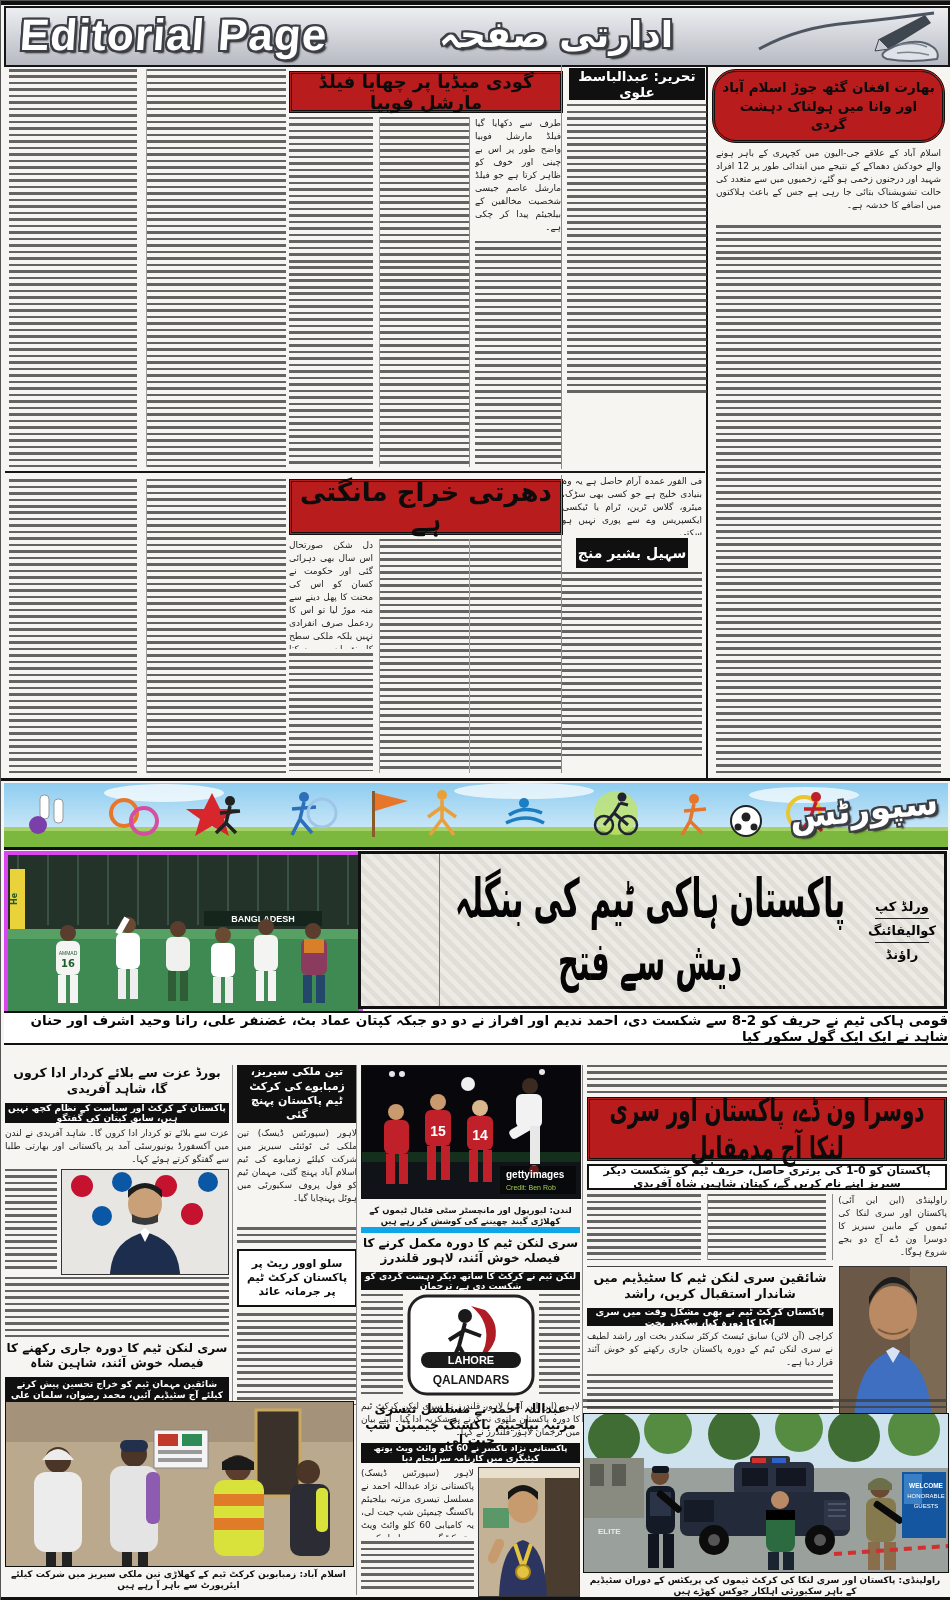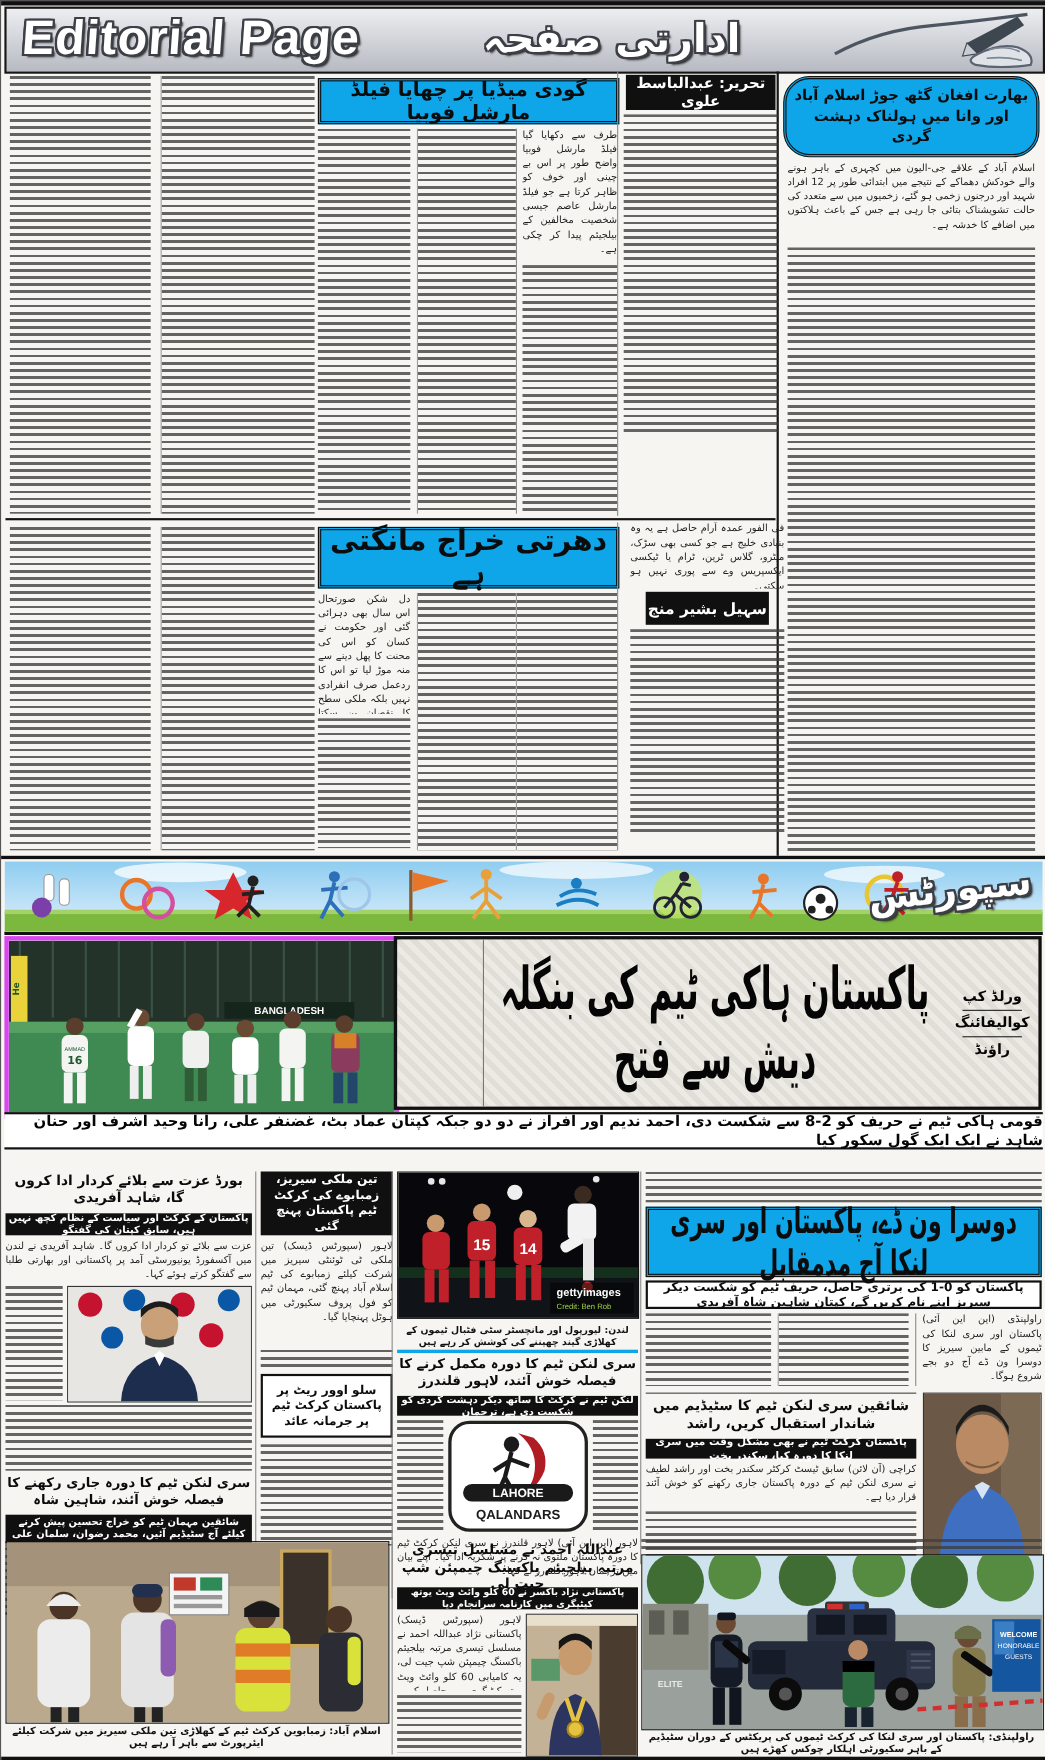--- a/index.html
+++ b/index.html
@@ -1,21 +1,21 @@
 <!DOCTYPE html>
 <html><head>
 <meta charset="utf-8">
 <style>
   html,body{margin:0;padding:0;background:#d8d8d8;}
   .page{position:relative;width:950px;height:1600px;background:#f6f5f1;font-family:"DejaVu Sans",sans-serif;overflow:hidden;border:1px solid #555;}
   .abs{position:absolute;}
   .urdu{direction:rtl;font-family:"DejaVu Sans",sans-serif;}
   .lines{background:repeating-linear-gradient(to bottom,#3f3f3f 0,#3f3f3f 2.5px,transparent 2.5px,transparent 6.5px);opacity:.8;}
   .snippet{font-size:9px;line-height:1.45;text-align:justify;color:#1c1c1c;overflow:hidden;}
-  .hbox{border:3px double #111;background:#0ea5e9;display:flex;align-items:center;justify-content:center;text-align:center;font-weight:bold;color:#0c0c0c;}
+  .hbox{border:3px double #111;background:#b91c1c;display:flex;align-items:center;justify-content:center;text-align:center;font-weight:bold;color:#0c0c0c;}
   .blackbar{background:#101010;color:#fff;display:flex;align-items:center;justify-content:center;text-align:center;font-weight:bold;}
   .whitebar{border:2px solid #111;background:#fff;display:flex;align-items:center;justify-content:center;text-align:center;font-weight:bold;color:#0c0c0c;}
   .cap{font-weight:bold;color:#111;text-align:center;line-height:1.25;}
   .vr{border-left:1px solid #8a8a8a;}
   .hl{font-weight:bold;color:#0b0b0b;text-align:center;line-height:1.25;}
   .outline-w{color:#fff;text-shadow:-2px 0 #3d3f46,2px 0 #3d3f46,0 -2px #3d3f46,0 2px #3d3f46,-2px -2px #3d3f46,2px 2px #3d3f46,2px -2px #3d3f46,-2px 2px #3d3f46,3px 3px 2px #222;}
   .texture{background:repeating-linear-gradient(45deg,#eceae4 0 5px,#e0ded6 5px 10px);}
 </style>
 </head>
 <body>
@@ -74,21 +74,21 @@
 
   <div class="abs hbox urdu" style="left:288px;top:478px;width:268px;height:50px;font-size:26px;">
     <span>دھرتی خراج مانگتی ہے</span>
   </div>
   <div class="abs" style="left:288px;top:538px;width:84px;height:234px;">
     <p class="snippet urdu" style="margin:0;height:110px;">دل شکن صورتحال اس سال بھی دہرائی گئی اور حکومت نے کسان کو اس کی محنت کا پھل دینے سے منہ موڑ لیا تو اس کا ردعمل صرف انفرادی نہیں بلکہ ملکی سطح کا نقصان بن سکتا ہے۔</p>
     <div class="lines" style="height:118px;margin-top:4px;"></div>
   </div>
   <div class="abs lines vr" style="left:378px;top:538px;width:84px;height:234px;padding-left:5px;"></div>
   <div class="abs lines vr" style="left:468px;top:538px;width:86px;height:234px;padding-left:5px;"></div>
-  <div class="abs vr" style="left:560px;top:474px;width:140px;height:298px;padding-left:11px;">
+  <div class="abs vr" style="left:560px;top:474px;width:140px;height:298px;padding-left:0;">
     <p class="snippet urdu" style="margin:0;height:60px;">فی الفور عمدہ آرام حاصل ہے یہ وہ بنیادی خلیج ہے جو کسی بھی سڑک، میٹرو، گلاس ٹرین، ٹرام یا ٹیکسی ایکسپریس وے سے پوری نہیں ہو سکتی۔</p>
     <div class="blackbar urdu" style="height:30px;margin:3px 14px;font-size:14px;">
       <span>سہیل بشیر منج</span>
     </div>
     <div class="lines" style="height:188px;margin-top:4px;"></div>
   </div>
 
   <div class="abs" style="left:0;top:777px;width:950px;height:3px;background:#111;"></div>
 
   <div class="abs" style="left:3px;top:782px;width:944px;height:64px;overflow:hidden;border-bottom:3px solid #111;">
@@ -312,21 +312,21 @@
         <rect x="154" y="28" width="26" height="34" rx="6" fill="#f2f2f2"></rect>
         <rect x="146" y="58" width="34" height="10" rx="4" fill="#f2f2f2" transform="rotate(-30 160 62)"></rect>
         <rect x="168" y="60" width="10" height="38" fill="#e8e8e8"></rect>
         <circle cx="172" cy="104" r="5" fill="#e23b3b"></circle>
       </g>
       <rect x="138" y="100" width="76" height="28" fill="#000" opacity=".55"></rect>
       <text x="144" y="112" font-size="10" font-weight="bold" fill="#fff" font-family="Liberation Sans,sans-serif">gettyimages</text>
       <text x="144" y="124" font-size="7" fill="#9fd14f" font-family="Liberation Sans,sans-serif">Credit: Ben Rob</text>
     </svg>
     <div class="urdu cap" style="font-size:8.5px;height:22px;margin-top:2px;">لندن: لیورپول اور مانچسٹر سٹی فٹبال ٹیموں کے کھلاڑی گیند چھیننے کی کوشش کر رہے ہیں</div>
-    <div class="hl urdu" style="font-size:12px;height:34px;border-top:3px solid #0ea5e9;padding-top:3px;">سری لنکن ٹیم کا دورہ مکمل کرنے کا فیصلہ خوش آئند، لاہور قلندرز</div>
+    <div class="hl urdu" style="font-size:12px;height:34px;border-top:6px solid #0ea5e9;padding-top:3px;">سری لنکن ٹیم کا دورہ مکمل کرنے کا فیصلہ خوش آئند، لاہور قلندرز</div>
     <div class="blackbar urdu" style="height:18px;font-size:9px;margin-top:2px;">
       <span>لنکن ٹیم نے کرکٹ کا ساتھ دیکر دہشت گردی کو شکست دی ہے، ترجمان</span>
     </div>
     <div style="display:flex;gap:4px;height:102px;margin-top:4px;">
       <div class="lines" style="flex:1;"></div>
       <svg width="128" height="102" viewBox="0 0 128 102">
         <rect x="2" y="2" width="124" height="98" rx="18" fill="#fff" stroke="#222" stroke-width="3"></rect>
         <path d="M64 12 Q84 28 78 52 Q74 66 60 70 Q80 66 88 46 Q92 28 78 16 Z" fill="#b01c24"></path>
         <circle cx="58" cy="22" r="7" fill="#1a1a1a"></circle>
         <path d="M58 29 L52 52 M58 36 L42 46 M58 36 L74 42 M52 52 L44 70 M52 52 L62 70" stroke="#1a1a1a" stroke-width="4" fill="none"></path>

